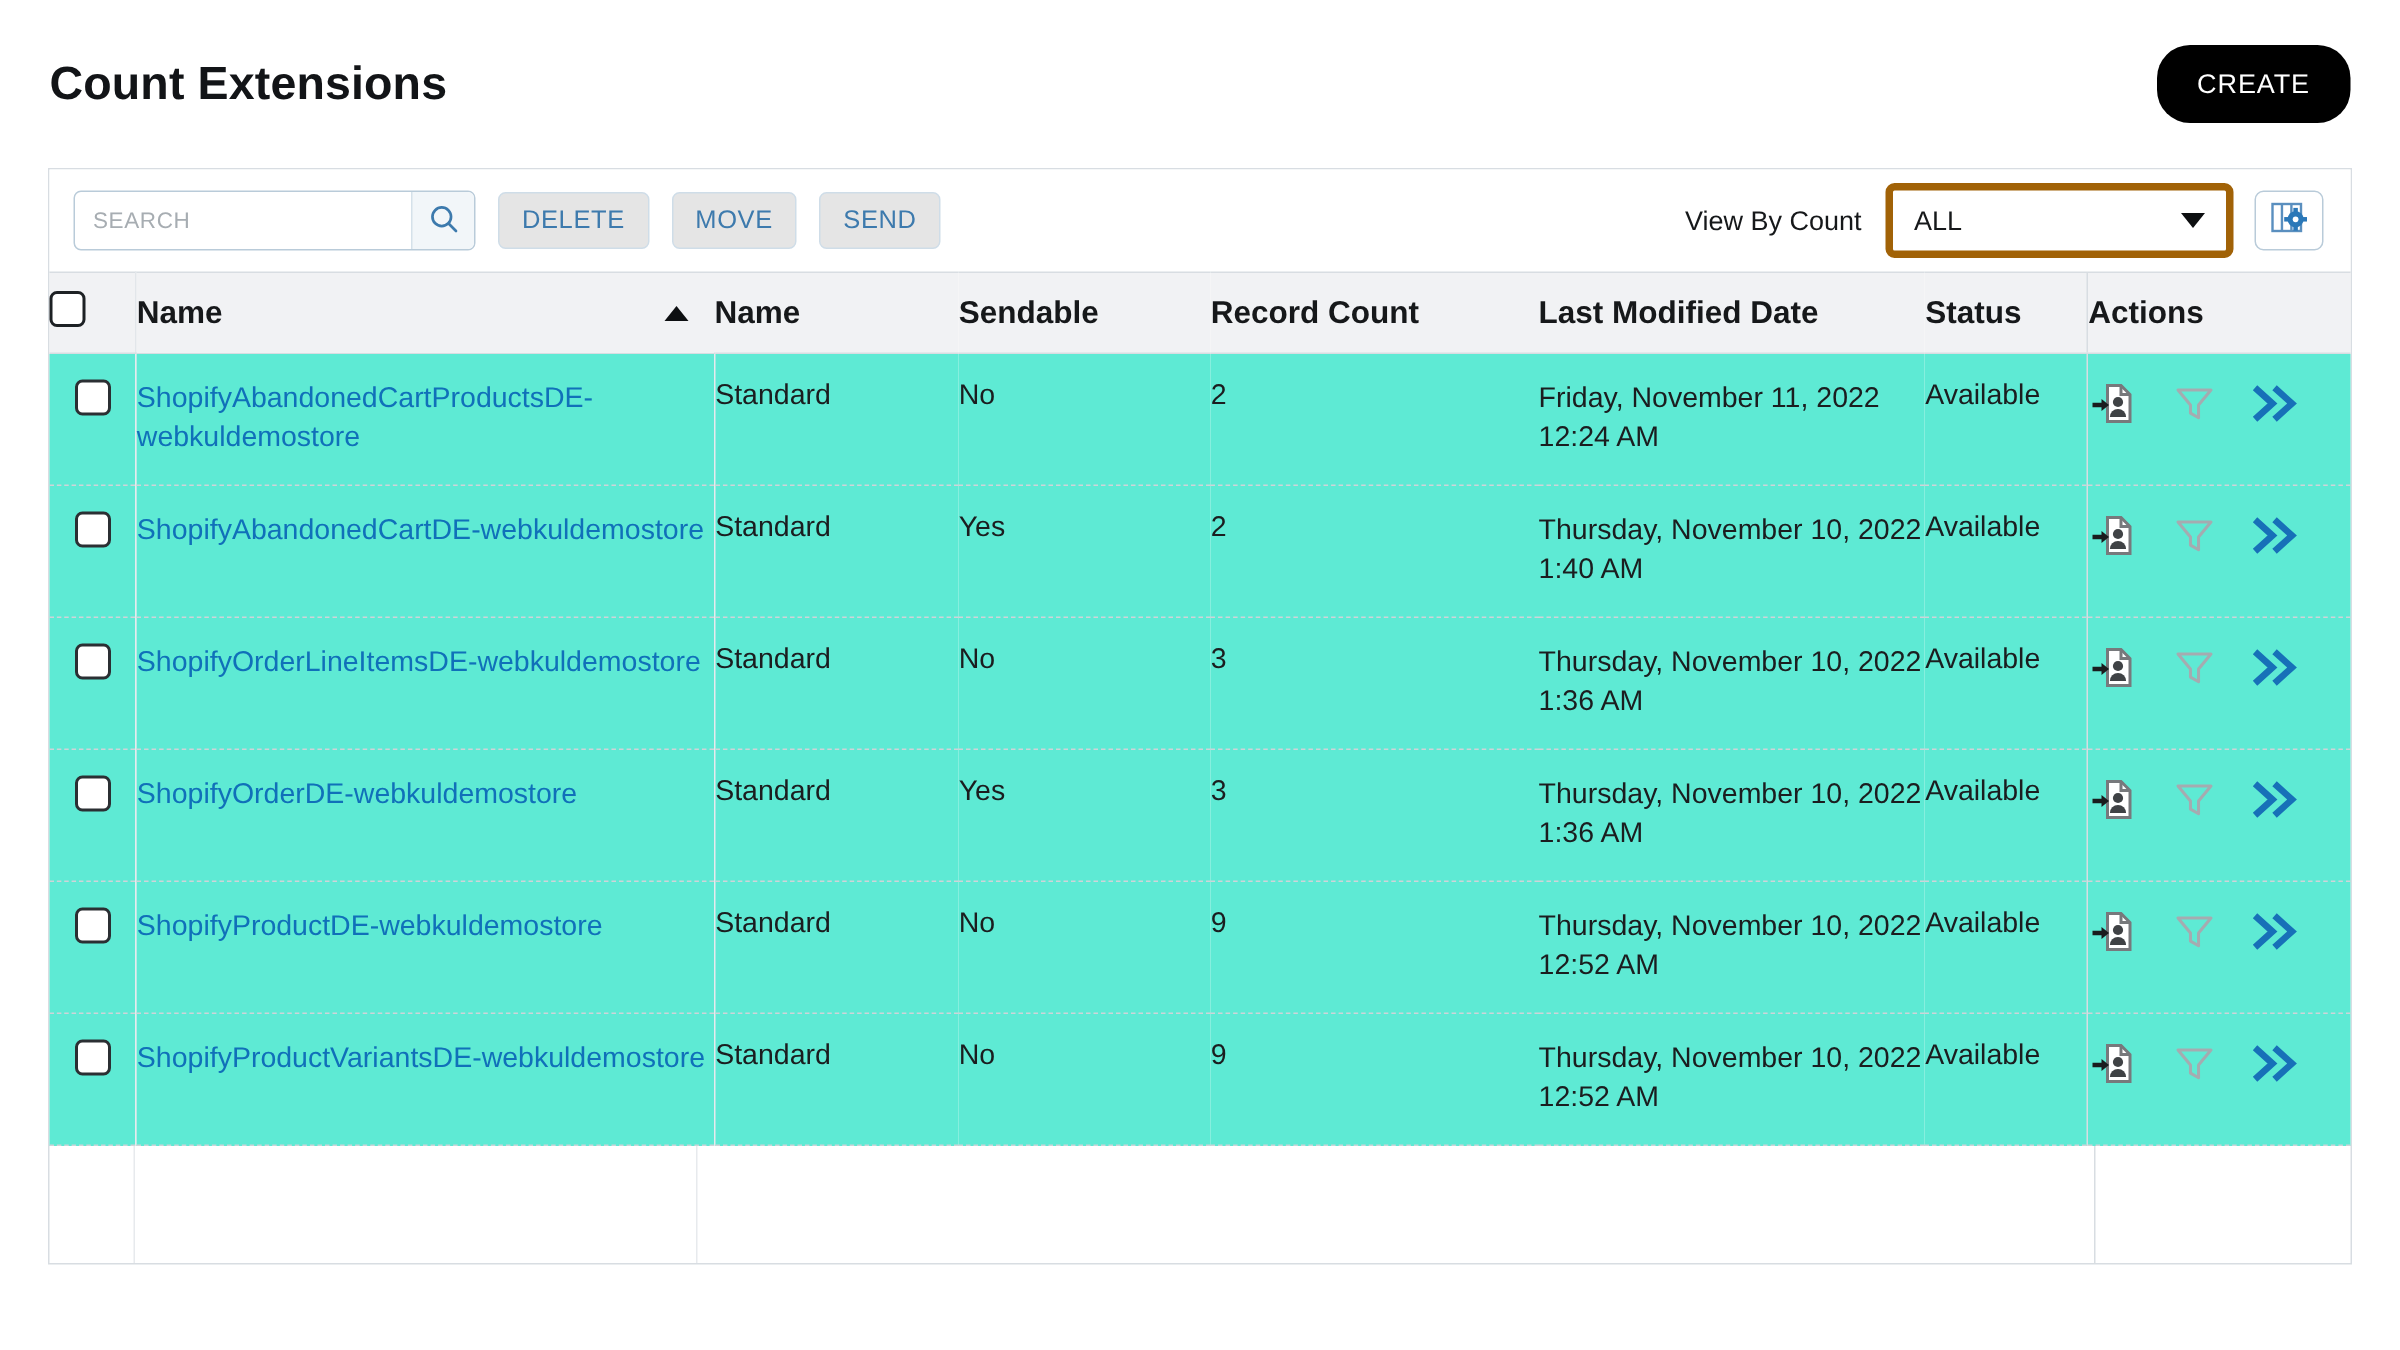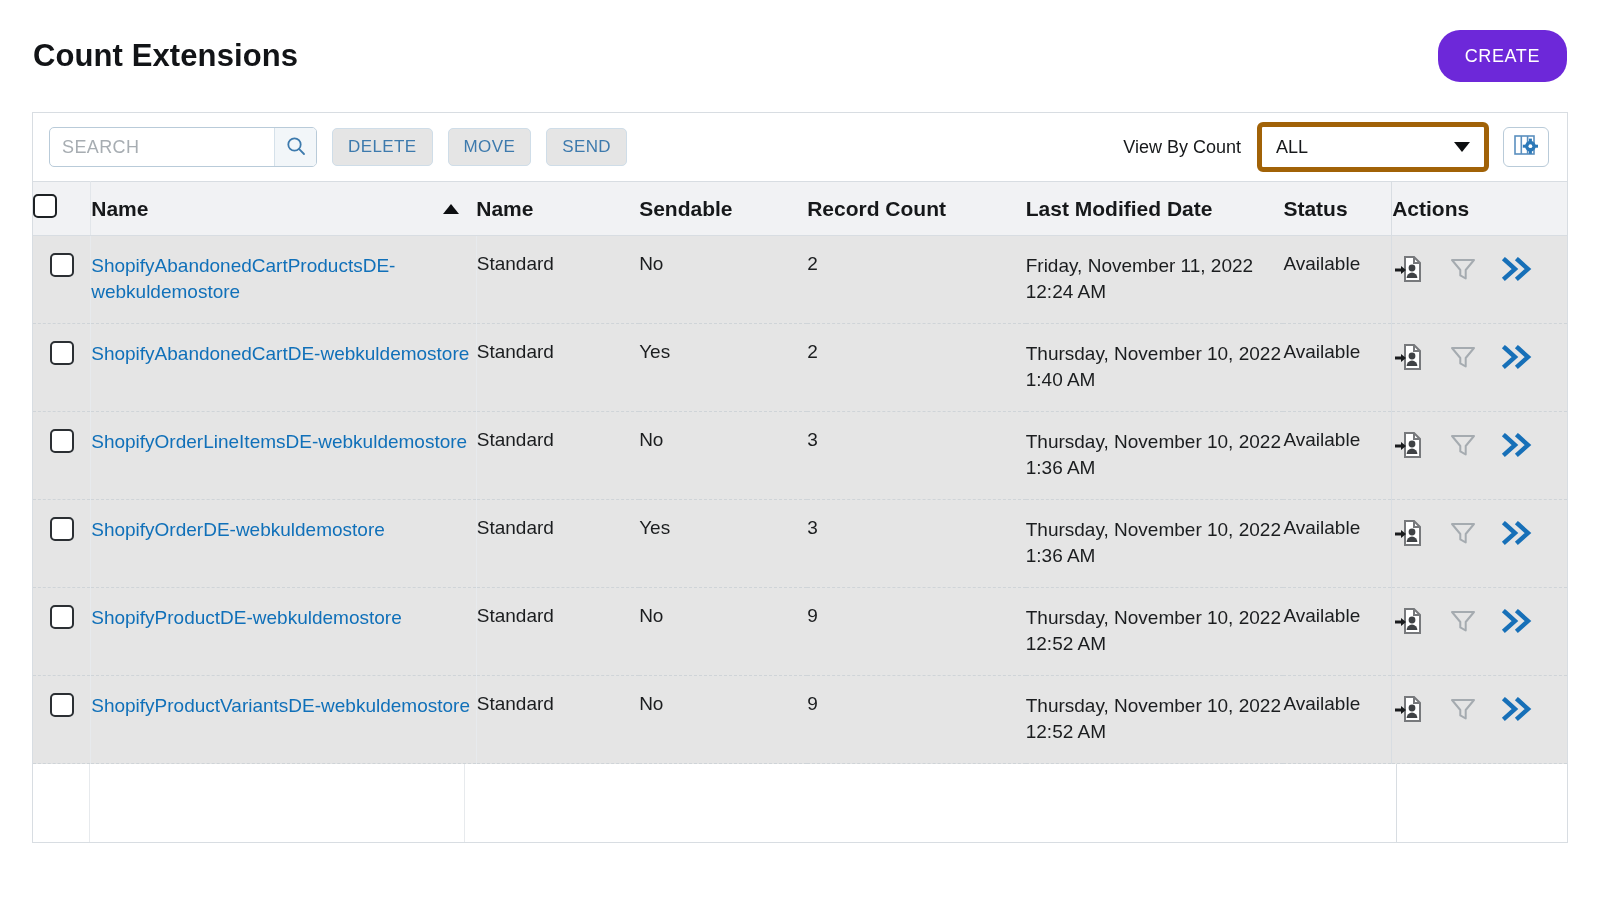--- a/index.html
+++ b/index.html
@@ -31,21 +31,21 @@
     justify-content: space-between;
   }
   .page-title {
     font-size: 31px;
     font-weight: bold;
     color: #121417;
     letter-spacing: 0.1px;
     margin-left: 1px;
   }
   .create-button {
-    background: #6d28d9;
+    background: #000000;
     color: #ffffff;
     border: none;
     border-radius: 22px;
     height: 52px;
     padding: 0 27px;
     font-size: 18px;
     font-family: "Liberation Sans", sans-serif;
     letter-spacing: 0.6px;
     cursor: pointer;
     margin-right: 1px;
@@ -79,21 +79,21 @@
     border: 1px solid #b9cbd9;
     border-radius: 5px;
     overflow: hidden;
     background: #ffffff;
   }
   .search-input {
     width: 200px;
     border: none;
     outline: none;
     padding: 0 12px;
-    font-size: 18px;
+    font-size: 15px;
     font-family: "Liberation Sans", sans-serif;
     color: #be185d;
     background: transparent;
   }
   .search-input::placeholder {
     color: #a7adb2;
     letter-spacing: 0.4px;
   }
   .search-button {
     width: 42px;
@@ -207,21 +207,21 @@
     border-right: 8px solid transparent;
     border-bottom: 10px solid #0d0f11;
   }
 
   table.de-table tbody td {
     font-size: 19px;
     color: #1b1d1f;
     vertical-align: top;
     padding: 17px 0 0 0;
     border-bottom: 1px dashed #cfd4d8;
-    background: #e5e5e5;
+    background: #5eead4;
     box-sizing: border-box;
   }
   td.c-check { text-align: center; border-right: 1px solid #e7eaed; padding-top: 18px; }
   td.c-name  { padding-left: 16px; border-right: 1px solid #e7eaed; }
   td.c-type  { padding-left: 18px; }
   td.c-send  { padding-left: 18px; }
   td.c-count { padding-left: 18px; }
   td.c-date  { padding-left: 18px; line-height: 1.35; }
   td.c-status{ padding-left: 10px; }
   td.c-actions {

